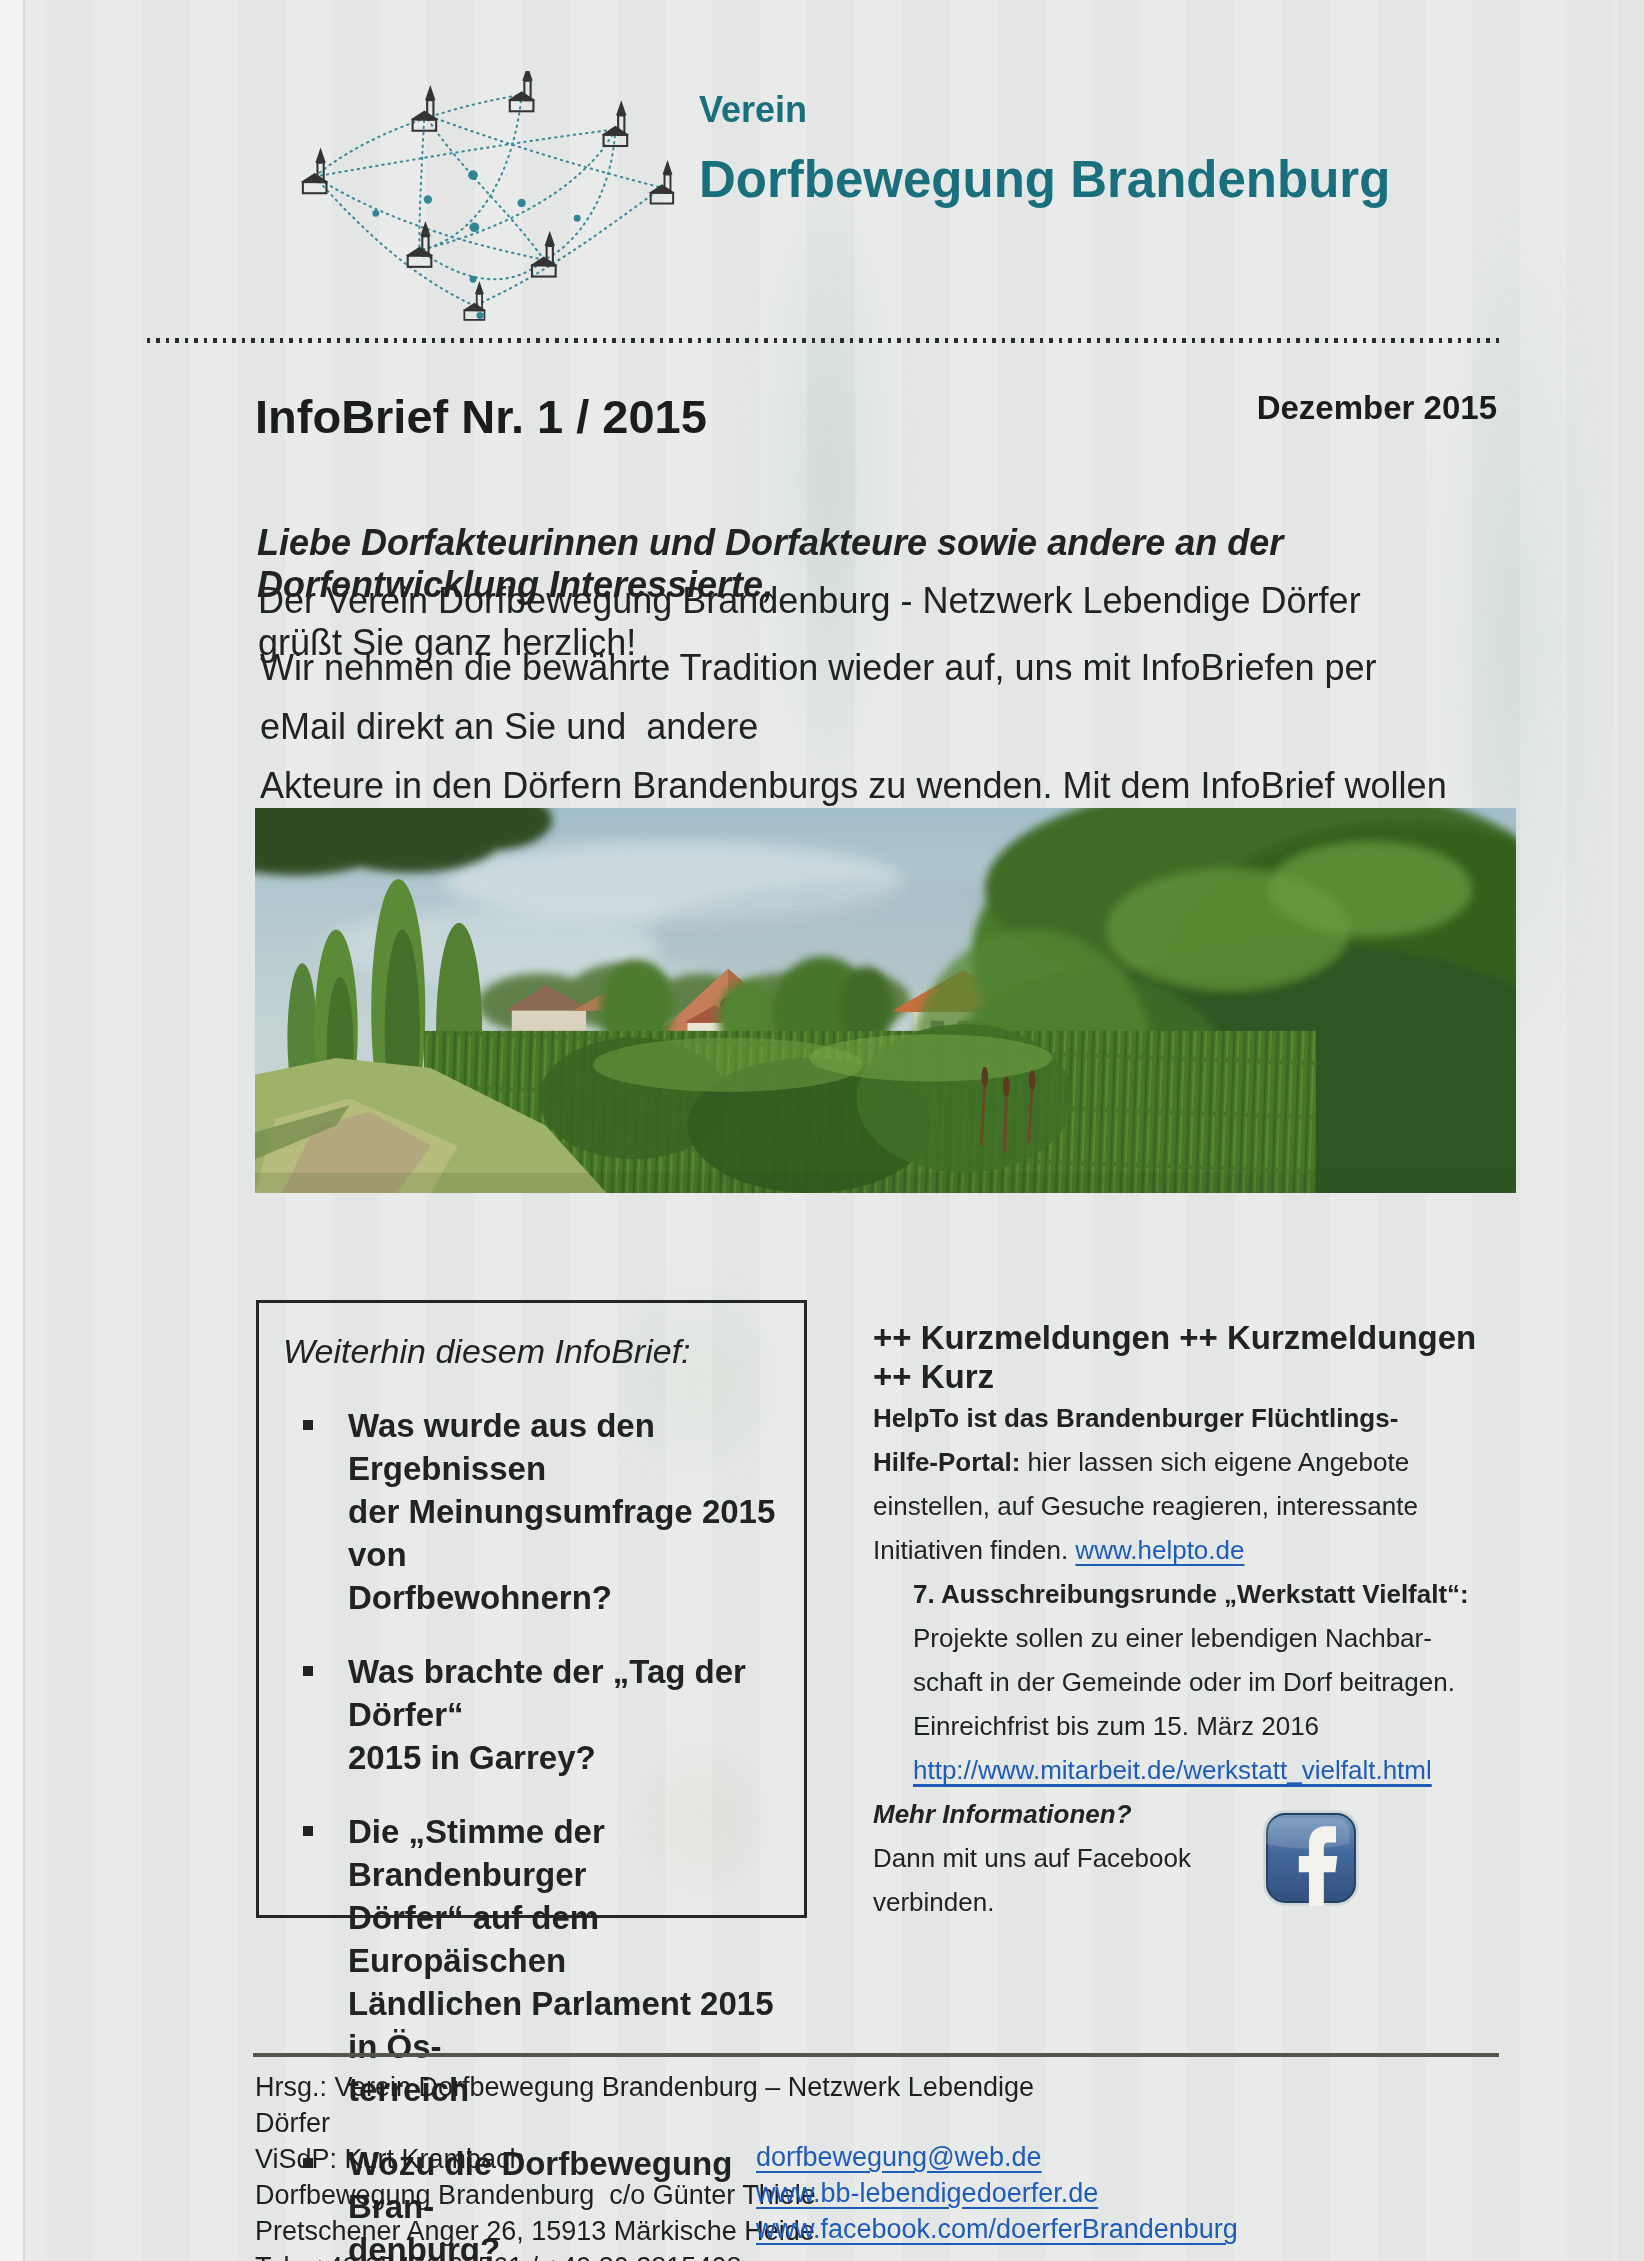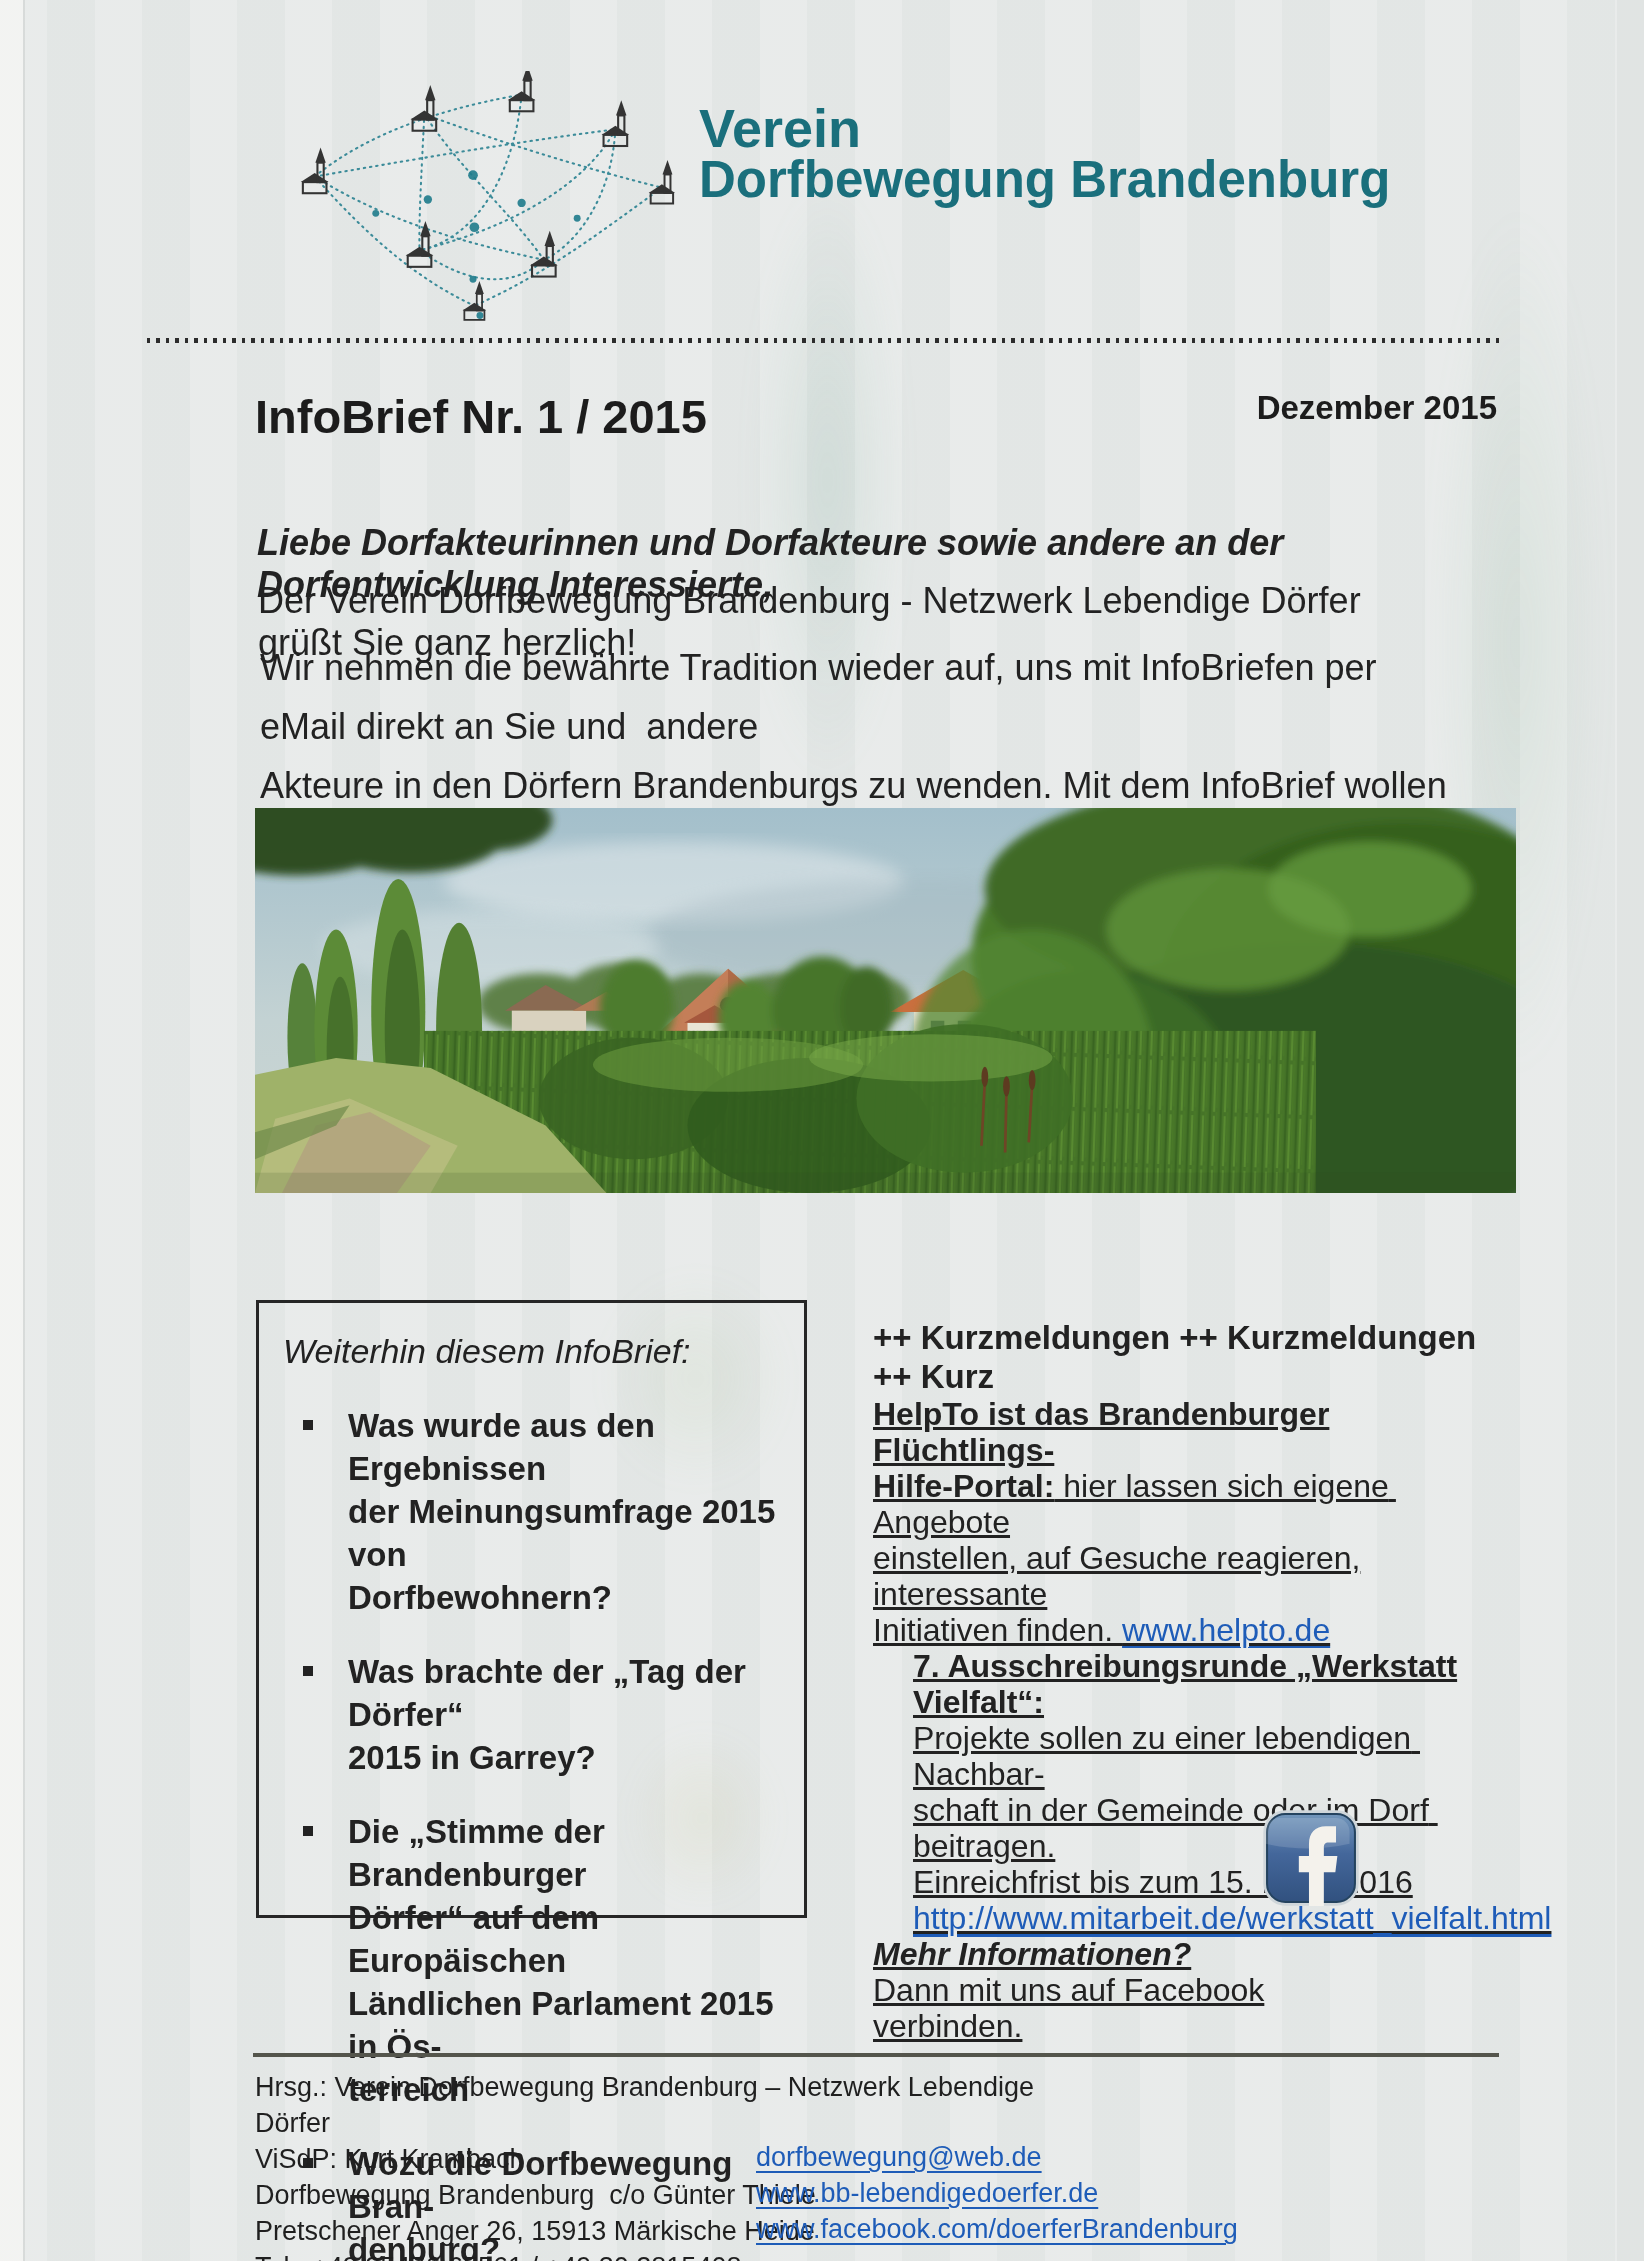--- a/index.html
+++ b/index.html
@@ -21,21 +21,21 @@
   .streaks{left:0;top:0;width:1644px;height:2261px;pointer-events:none;opacity:.5;
     background:repeating-linear-gradient(90deg, rgba(255,255,255,.22) 0 47px, rgba(188,198,196,.16) 47px 95px);}
   .ghost{pointer-events:none;filter:blur(13.5px);border-radius:50%;}
   .ghost1{left:750px;top:176px;width:155px;height:608px;background:radial-gradient(ellipse, rgba(110,165,145,.17), transparent 70%);}
   .ghost2{left:1433px;top:203px;width:169px;height:879px;background:radial-gradient(ellipse, rgba(125,175,140,.15), transparent 70%);}
   .ghost3{left:601px;top:1271px;width:189px;height:216px;background:radial-gradient(ellipse, rgba(150,180,120,.12), transparent 70%);}
   .ghost4{left:628px;top:1730px;width:149px;height:176px;background:radial-gradient(ellipse, rgba(190,185,120,.14), transparent 70%);}
 
   
   .logo{left:250px;top:71px;width:446px;height:250px;}
-  .h-verein{left:699px;top:97px;font-size:54px;font-weight:700;color:var(--accent);}
+  .h-verein{left:699px;top:89px;font-size:36px;font-weight:700;color:var(--accent);}
   .h-org{left:699px;top:150px;font-size:51px;font-weight:700;color:var(--accent);}
   .h-suffix{left:870px;top:220px;font-size:45px;font-weight:700;color:var(--accent);}
   .dotted{left:147px;top:338px;width:1354px;height:5.4px;
     background:repeating-linear-gradient(90deg,#2c2c2c 0 3.4px, transparent 3.4px 9.5px);}
   .m-issue{left:255px;top:389px;font-size:47px;font-weight:700;color:#1c1c1c;}
   .m-date{left:1081px;top:389px;width:416px;text-align:right;font-size:33px;font-weight:700;color:#1c1c1c;}
 
   
   .salutation{left:257px;top:522px;width:1189px;font-size:36px;}
   .greeting{left:258px;top:580px;width:1189px;font-size:36px;}
@@ -49,21 +49,21 @@
   .box{left:256px;top:1300px;width:551px;height:618px;border:3.4px solid #262626;padding:27px 20px 0 24px;}
   .box-title{font-size:34px;font-style:italic;line-height:43px;}
   .box-item{display:flex;margin-top:31px;}
   .bullet{flex:0 0 auto;width:10px;height:10px;background:#222;margin:16px 35px 0 20px;}
   .box-item .txt{font-size:33px;font-weight:700;line-height:43px;}
 
   
   .news{left:873px;top:1318px;width:635px;}
   .ticker{font-size:33px;font-weight:700;line-height:39px;}
   .news .blk{margin-top:0;}
-  .news .line{font-size:32px;line-height:36px;text-decoration:underline;}
+  .news .line{font-size:26px;line-height:44px;}
   .helpto{margin-top:39px;}
   .werkstatt{margin-top:17.6px;margin-left:40px;}
   .more{margin-top:21.6px;}
   a.link{color:var(--link);text-decoration:underline;text-decoration-thickness:2px;text-underline-offset:4.7px;cursor:pointer;}
   a.link-heavy{text-decoration-thickness:3.4px;text-align:center;}
   .fb{left:1263px;top:1810px;width:96px;height:96px;cursor:pointer;}
 
   
   .rule{left:253px;top:2053px;width:1246px;height:4px;background:var(--rule);}
   .f-imprint{left:255px;top:2069px;width:811px;font-size:27px;line-height:36px;color:#1f1f1f;}

